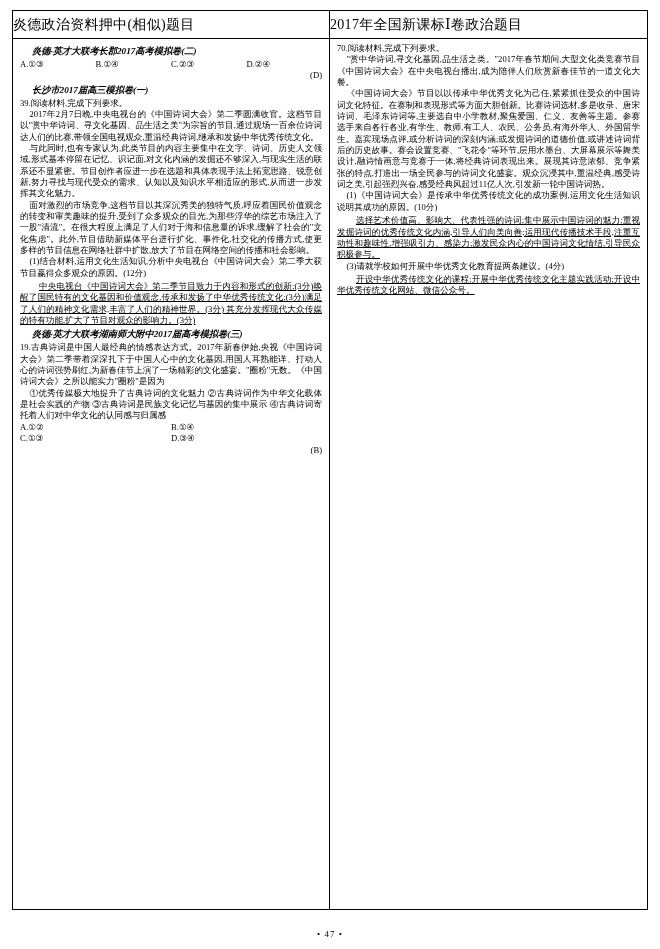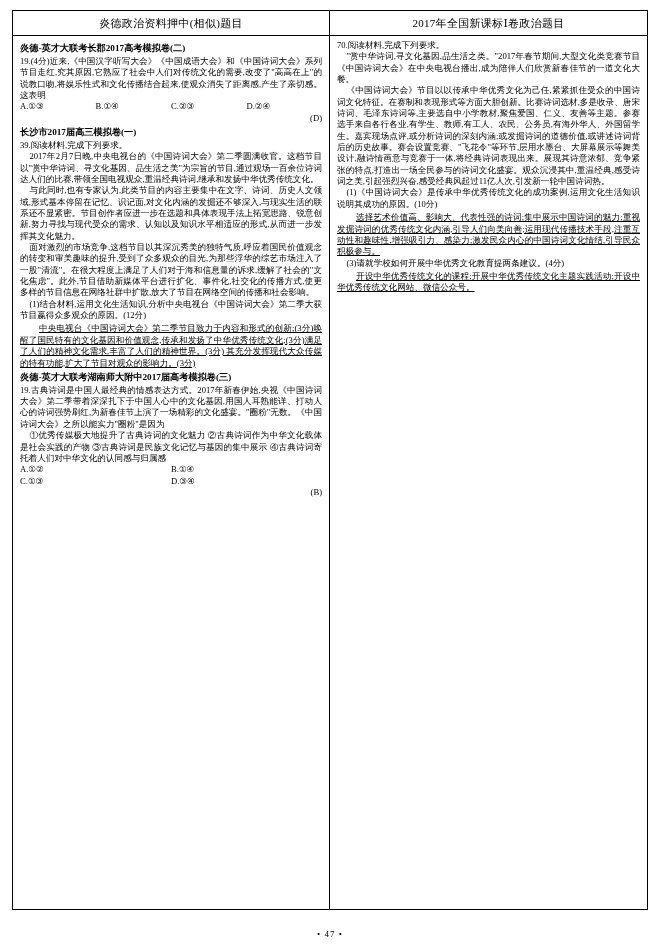--- a/index.html
+++ b/index.html
@@ -32,37 +32,38 @@
     overflow: hidden;
   }
   .col-left {
     width: 50%;
     border-right: 1px solid #000;
   }
   .col-right {
     width: 50%;
   }
   .col-head {
-    text-align: center;
-    font-size: 11px;
+    text-align: left;
+    font-size: 14px;
     padding: 5px 0 4px 0;
     border-bottom: 1px solid #000;
     letter-spacing: 0.3px;
   }
   .col-body {
     padding: 4px 7px 0 7px;
     font-size: 8.6px;
     line-height: 1.32;
     text-align: justify;
   }
   .src {
     font-weight: bold;
     font-size: 9.2px;
-    margin: 3px 0 1px 0;
+    margin: 3px 0 1px 12px;
     line-height: 1.3;
+    font-style: italic;
   }
   p {
     margin: 0 0 0 0;
     text-indent: 0;
   }
   .q {
     margin-top: 1px;
   }
   .ind1 { text-indent: 1.1em; }
   .ind2 { text-indent: 2.2em; }
@@ -99,21 +100,20 @@
 <body>
 
 <div class="page">
   <div class="frame">
 
     <div class="col col-left">
       <div class="col-head">炎德政治资料押中(相似)题目</div>
       <div class="col-body">
 
         <div class="src">炎德·英才大联考长郡2017高考模拟卷(二)</div>
-        <p class="q">19.(4分)近来,《中国汉字听写大会》《中国成语大会》和《中国诗词大会》系列节目走红,究其原因,它熟应了社会中人们对传统文化的需要,改变了"高高在上"的说教口吻,将娱乐性式和文化传播结合起来,使观众消失了距离感,产生了亲切感。这表明</p>
         <div class="opts opt4">
           <span>A.①③</span>
           <span>B.①④</span>
           <span>C.②③</span>
           <span>D.②④</span>
         </div>
         <div class="ans-right">(D)</div>
 
         <div class="src">长沙市2017届高三模拟卷(一)</div>
         <p>39.阅读材料,完成下列要求。</p>

